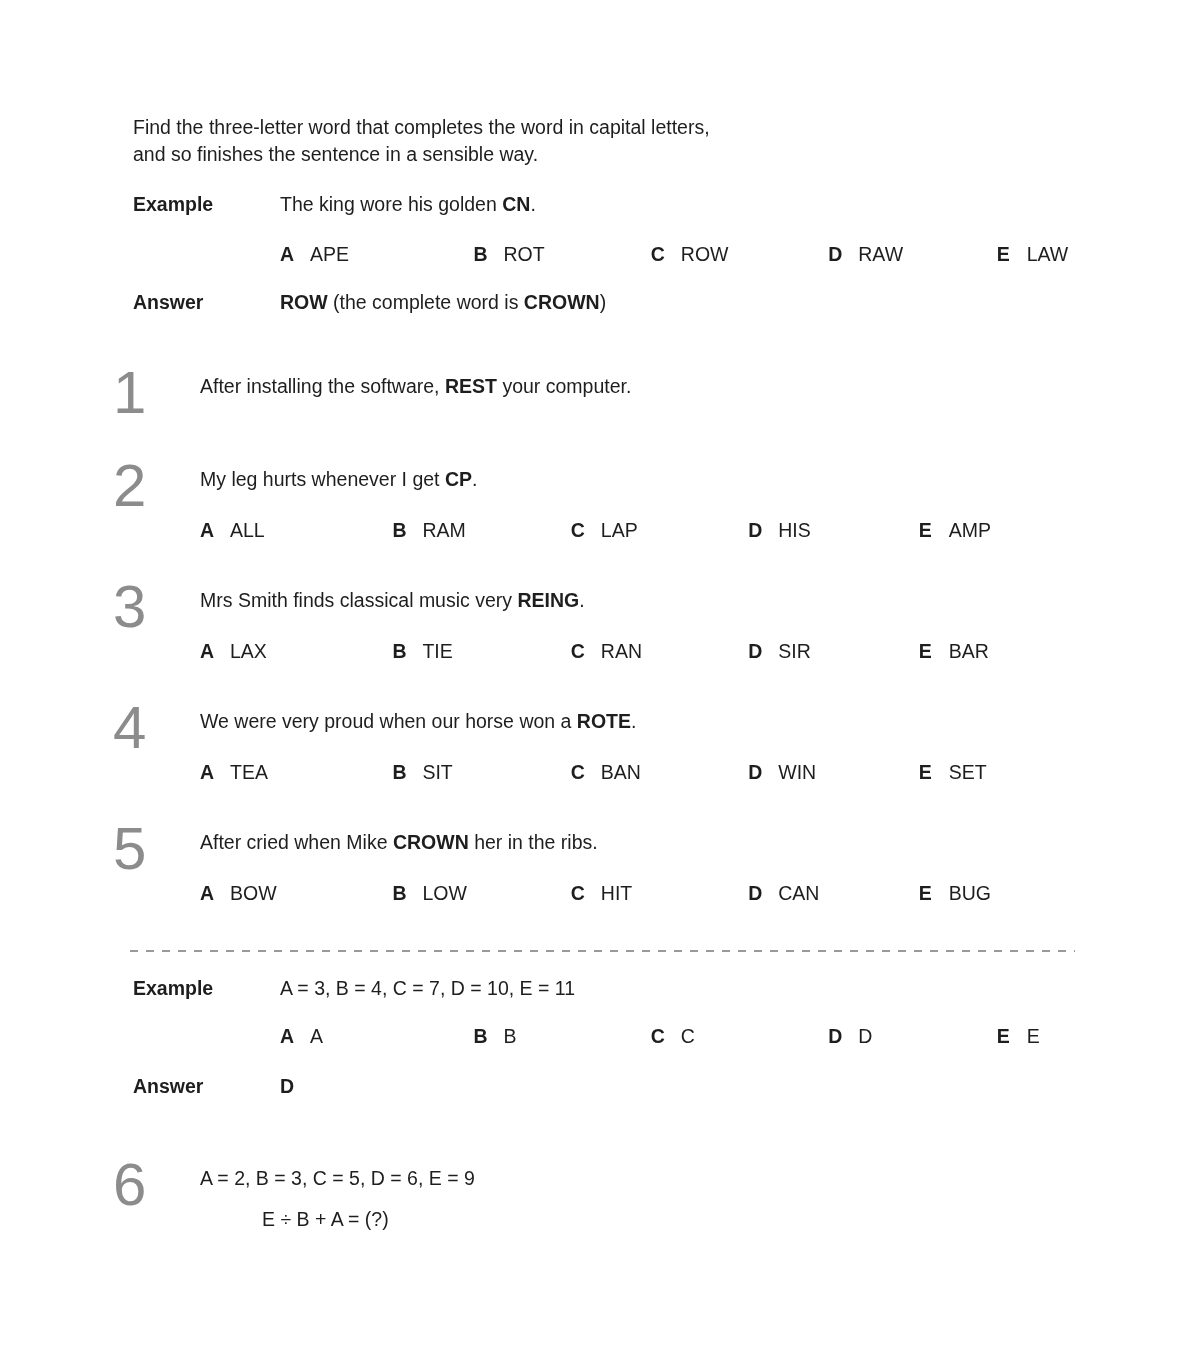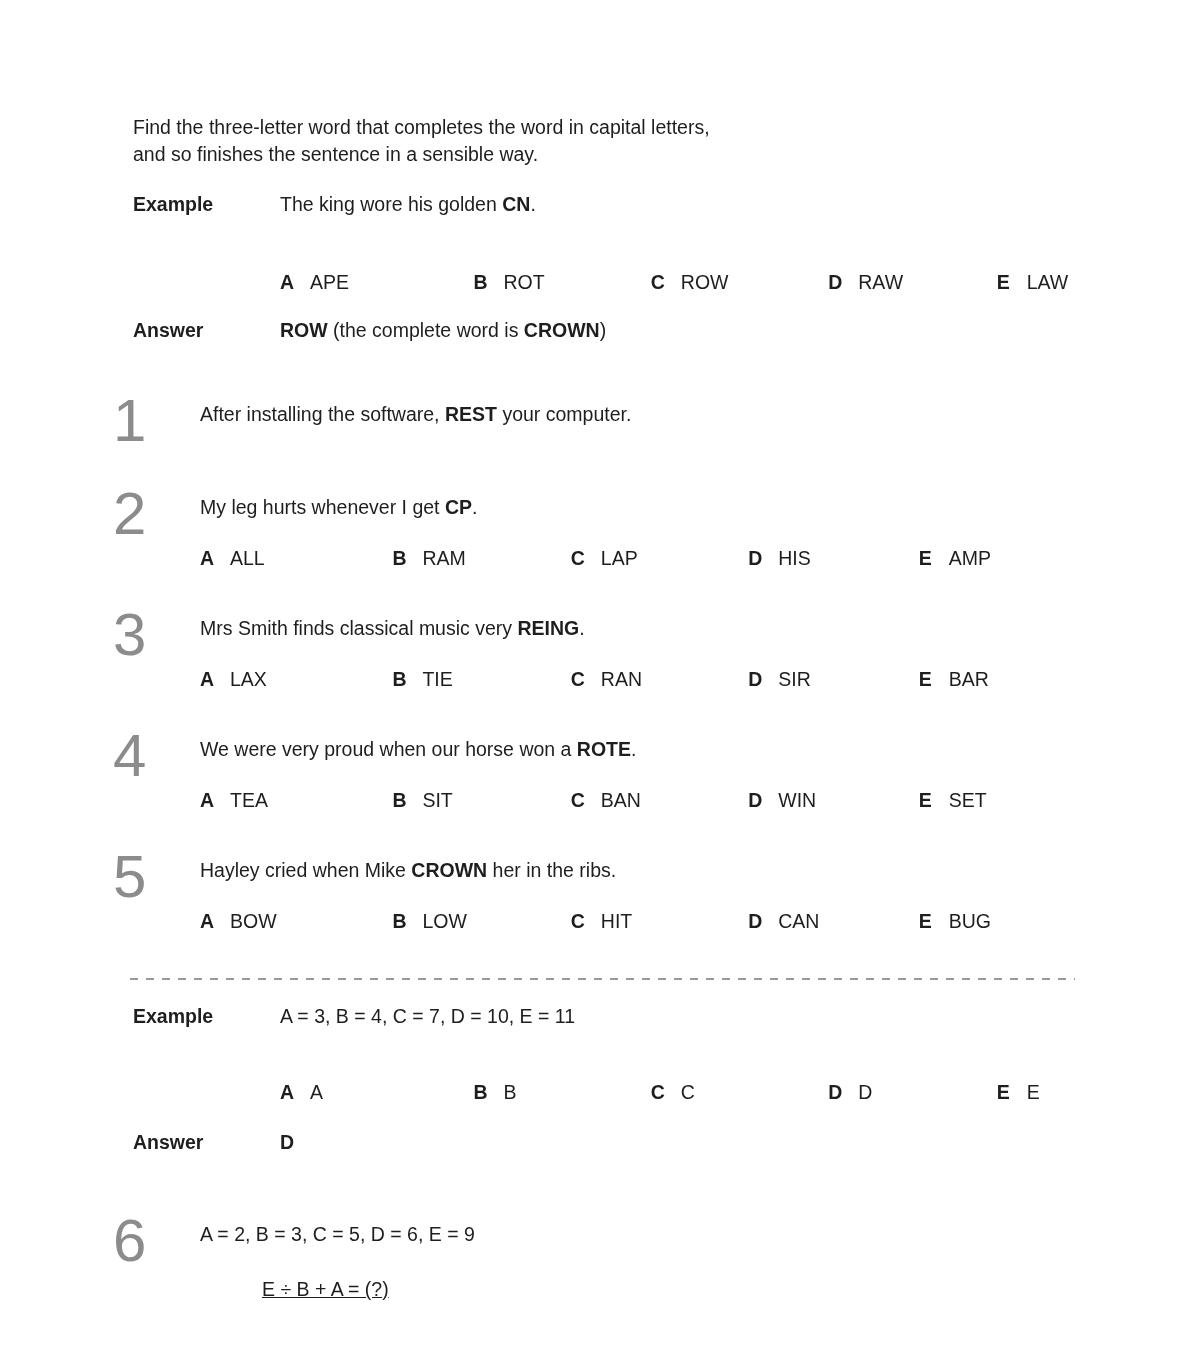--- a/index.html
+++ b/index.html
@@ -19,21 +19,21 @@
   .row-label { font-weight: bold; width: 147px; flex: none; }
   .row-content { flex: 1; }
 
   .ex-row      { margin-top: 23px; }
   .ex-options  { margin-top: 23px; margin-left: 280px; line-height: 27px; }
   .answer-row  { margin-top: 21px; }
 
   .options { white-space: nowrap; line-height: 27px; }
   .opt { display: inline-block; }
   .opt-letter { display: inline-block; width: 30px; font-weight: bold; }
-  .options-ex .opt:nth-child(1) { width: 188px; margin-top: 28px; }
+  .options-ex .opt:nth-child(1) { width: 188px; }
   .options-ex .opt:nth-child(2) { width: 172px; }
   .options-ex .opt:nth-child(3) { width: 172px; }
   .options-ex .opt:nth-child(4) { width: 163px; }
   .options-q  .opt:nth-child(1) { width: 187px; }
   .options-q  .opt:nth-child(2) { width: 173px; }
   .options-q  .opt:nth-child(3) { width: 172px; }
   .options-q  .opt:nth-child(4) { width: 165px; }
 
   .questions { margin-top: 57px; }
   .question { display: flex; margin-left: 113px; margin-bottom: 43px; }
@@ -52,21 +52,21 @@
   }
 
   .s2-instructions { margin: 56px 0 0 133px; line-height: 27px; white-space: pre-wrap; }
   .s2-line2 { margin-top: 14px; margin-left: 310px; line-height: 27px; }
   .s2-options { margin-top: 21px; margin-left: 280px; line-height: 27px; }
   .s2-answer { margin-top: 23px; }
   .s2-answer .row-content { font-weight: bold; }
 
   .q6 { margin-top: 65px; }
   .q6 .qline1 { line-height: 27px; }
-  .q6 .qline2 { margin-top: 28px; margin-left: 62px; line-height: 27px; text-decoration: underline; }
+  .q6 .qline2 { margin-top: 14px; margin-left: 62px; line-height: 27px; }
 </style>
 </head>
 <body>
 
 <div class="page">
 
   <div>
 
     <div class="instructions">
       <div>Find the three-letter word that completes the word in capital letters,</div>
@@ -153,21 +153,21 @@
   <span class="opt"><span class="opt-letter">D</span><span class="opt-value">WIN</span></span>
 
   <span class="opt"><span class="opt-letter">E</span><span class="opt-value">SET</span></span>
 </div>
     </div>
   </div>
 
   <div class="question">
     <div class="qnum">5</div>
     <div class="qbody">
-      <div class="qtext"><span>Hayley cried when Mike </span><b>CROWN</b><span> her in the ribs.</span></div>
+      <div class="qtext"><span>After cried when Mike </span><b>CROWN</b><span> her in the ribs.</span></div>
       <div class="options options-q q-options">
   <span class="opt"><span class="opt-letter">A</span><span class="opt-value">BOW</span></span>
 
   <span class="opt"><span class="opt-letter">B</span><span class="opt-value">LOW</span></span>
 
   <span class="opt"><span class="opt-letter">C</span><span class="opt-value">HIT</span></span>
 
   <span class="opt"><span class="opt-letter">D</span><span class="opt-value">CAN</span></span>
 
   <span class="opt"><span class="opt-letter">E</span><span class="opt-value">BUG</span></span>

